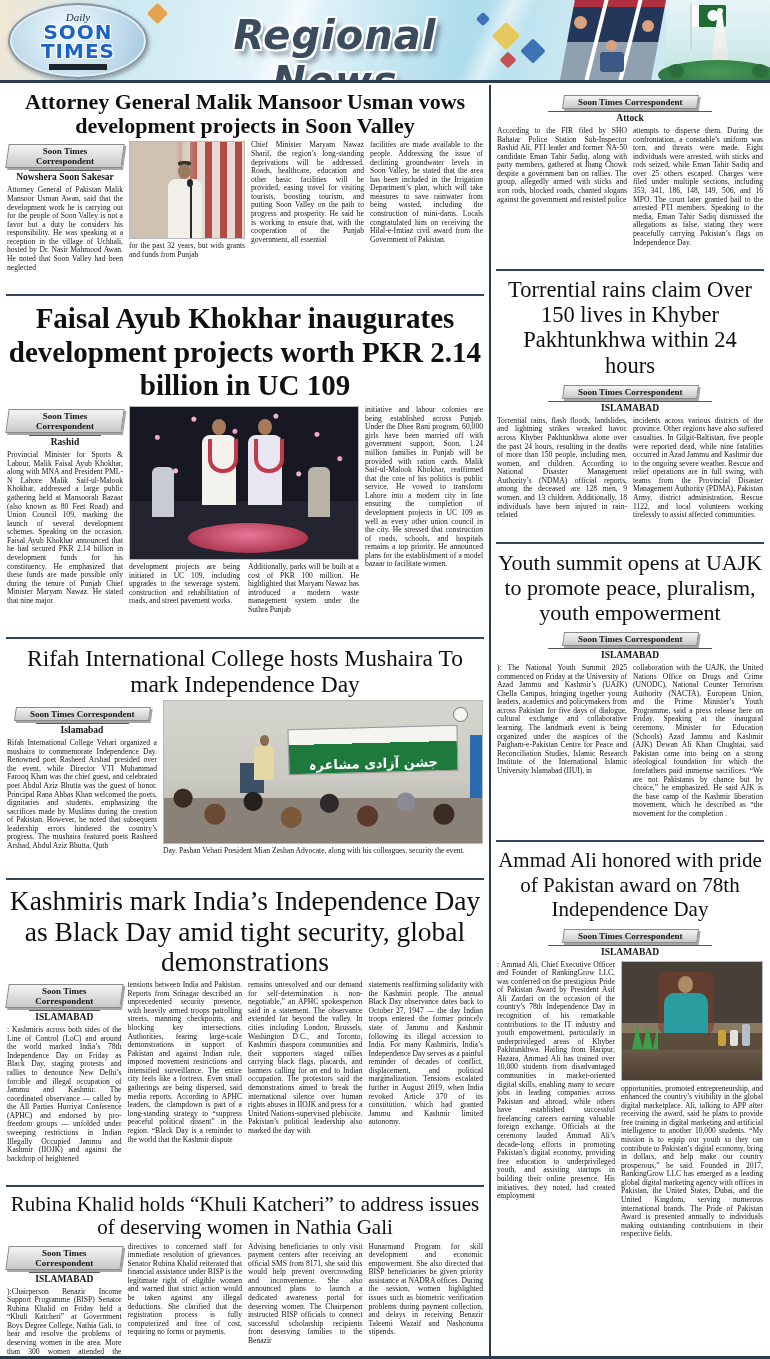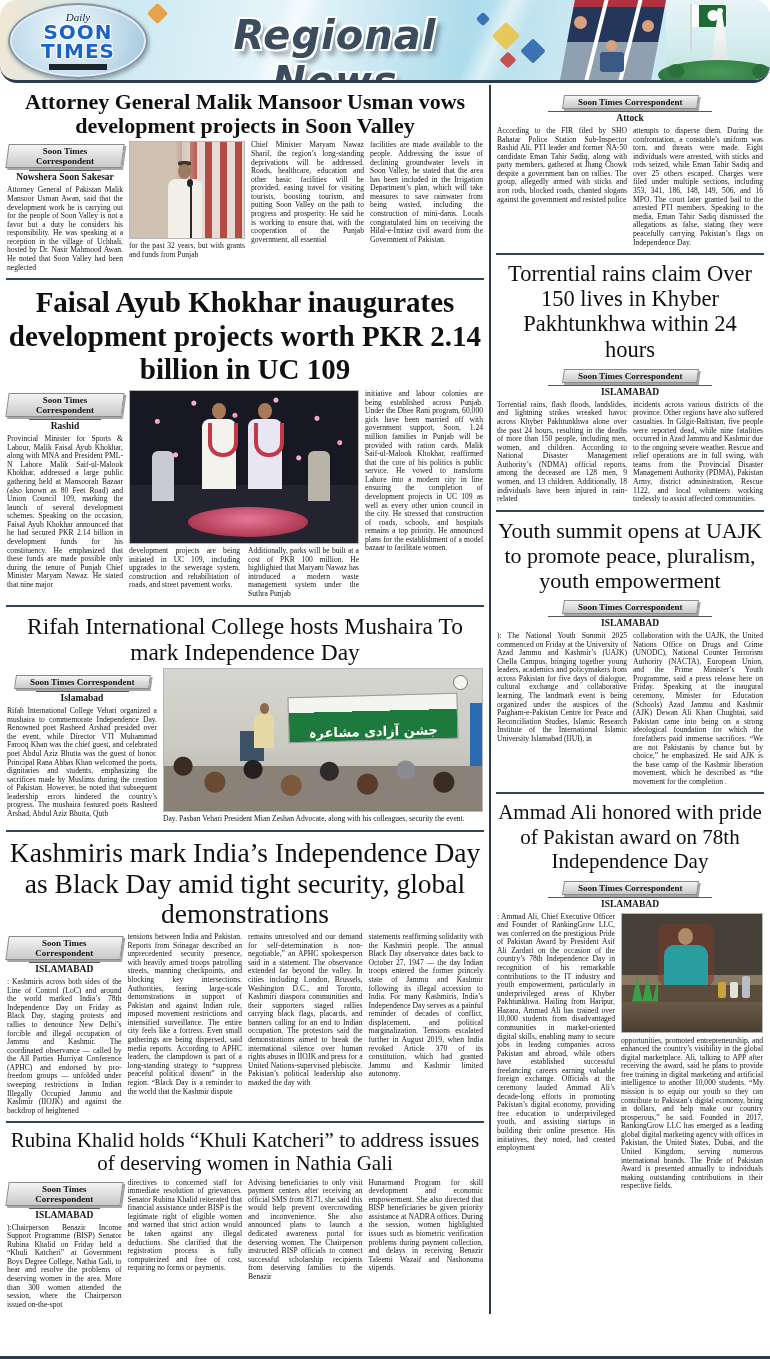--- a/index.html
+++ b/index.html
@@ -1,21 +1,21 @@
 <!DOCTYPE html>
 <html><head>
 <meta charset="utf-8">
 <style>
   html,body{margin:0;padding:0;background:#9a9a9a;}
   .page{width:770px;height:1359px;background:#fff;position:relative;margin:0 auto;
         font-family:"Liberation Serif","DejaVu Serif",serif;color:#161616;overflow:hidden;
         border-bottom:3px solid #2b3c50;box-sizing:border-box;}
   
   .masthead{position:relative;height:80px;overflow:hidden;border-bottom:3px solid #2b3c50;
-    background:linear-gradient(100deg,#f2e7d4 0%,#cde9f2 16%,#e8f5fa 38%,#aedceb 60%,#d4ecf4 78%,#bfe4ef 100%);border-radius:17px;}
+    background:linear-gradient(100deg,#f2e7d4 0%,#cde9f2 16%,#e8f5fa 38%,#aedceb 60%,#d4ecf4 78%,#bfe4ef 100%);}
   .streak{position:absolute;width:340px;height:120px;top:-20px;
     background:linear-gradient(115deg,transparent 44%,rgba(255,255,255,.55) 49%,transparent 55%);}
   .st1{left:120px}.st2{left:330px}
   .dia{position:absolute;transform:rotate(45deg);opacity:.9;border-radius:2px;}
   .logo{position:absolute;left:8px;top:3px;width:136px;height:72px;border-radius:50%;z-index:3;
     background:radial-gradient(circle at 42% 35%,#eef8fc,#c2dcec 58%,#9cc2da);
     border:2px solid #8696a6;box-shadow:0 0 0 2px #e2ecf2 inset,1px 2px 4px rgba(0,0,0,.35);
     display:flex;flex-direction:column;align-items:center;justify-content:center;}
   .logo-daily{font-style:italic;font-size:11px;color:#1c2a3a;line-height:1;}
   .logo-soon,.logo-times{font-family:"DejaVu Sans","Liberation Sans",sans-serif;font-weight:800;
@@ -47,21 +47,21 @@
   .mon-mound{position:absolute;left:-8px;bottom:-10px;width:120px;height:30px;border-radius:50%;
     background:radial-gradient(ellipse at 50% 40%,#4a9a58,#2e7a42 70%);}
   .tree{position:absolute;bottom:2px;width:16px;height:14px;border-radius:50%;background:#2c6e3c;}
   .t1{left:2px}.t2{left:86px}
   
   .content{display:flex;padding:2px 6px 0 6px;}
   .col-left{width:478px;flex:0 0 478px;}
   .v-divider{width:2px;background:#2b3c50;margin:0 5px;}
   .col-right{flex:1;min-width:0;}
   .divider{border-top:2.5px solid #31465c;margin:1px 0;}
-  .article{padding:3px 1px 5px;}
+  .article{padding:3px 1px 21px;}
   .headline{text-align:center;color:#101010;margin:2px 0 3px;font-family:"Liberation Serif",serif;}
   .h-a1{font-size:22px;font-weight:700;line-height:1.1;}
   .h-a2{font-size:22px;font-weight:600;line-height:1.12;}
   .h-a3{font-size:29px;font-weight:600;line-height:1.16;}
   .h-a4{font-size:22.5px;font-weight:500;line-height:1.12;}
   .h-a5{font-size:23.5px;font-weight:500;line-height:1.12;}
   .h-a6{font-size:22px;font-weight:400;line-height:1.14;}
   .h-a7{font-size:27.5px;font-weight:500;line-height:1.12;text-align:center;}
   .h-a8{font-size:21px;font-weight:500;line-height:1.16;}
   .h-a9{font-size:21px;font-weight:400;line-height:1.1;}

